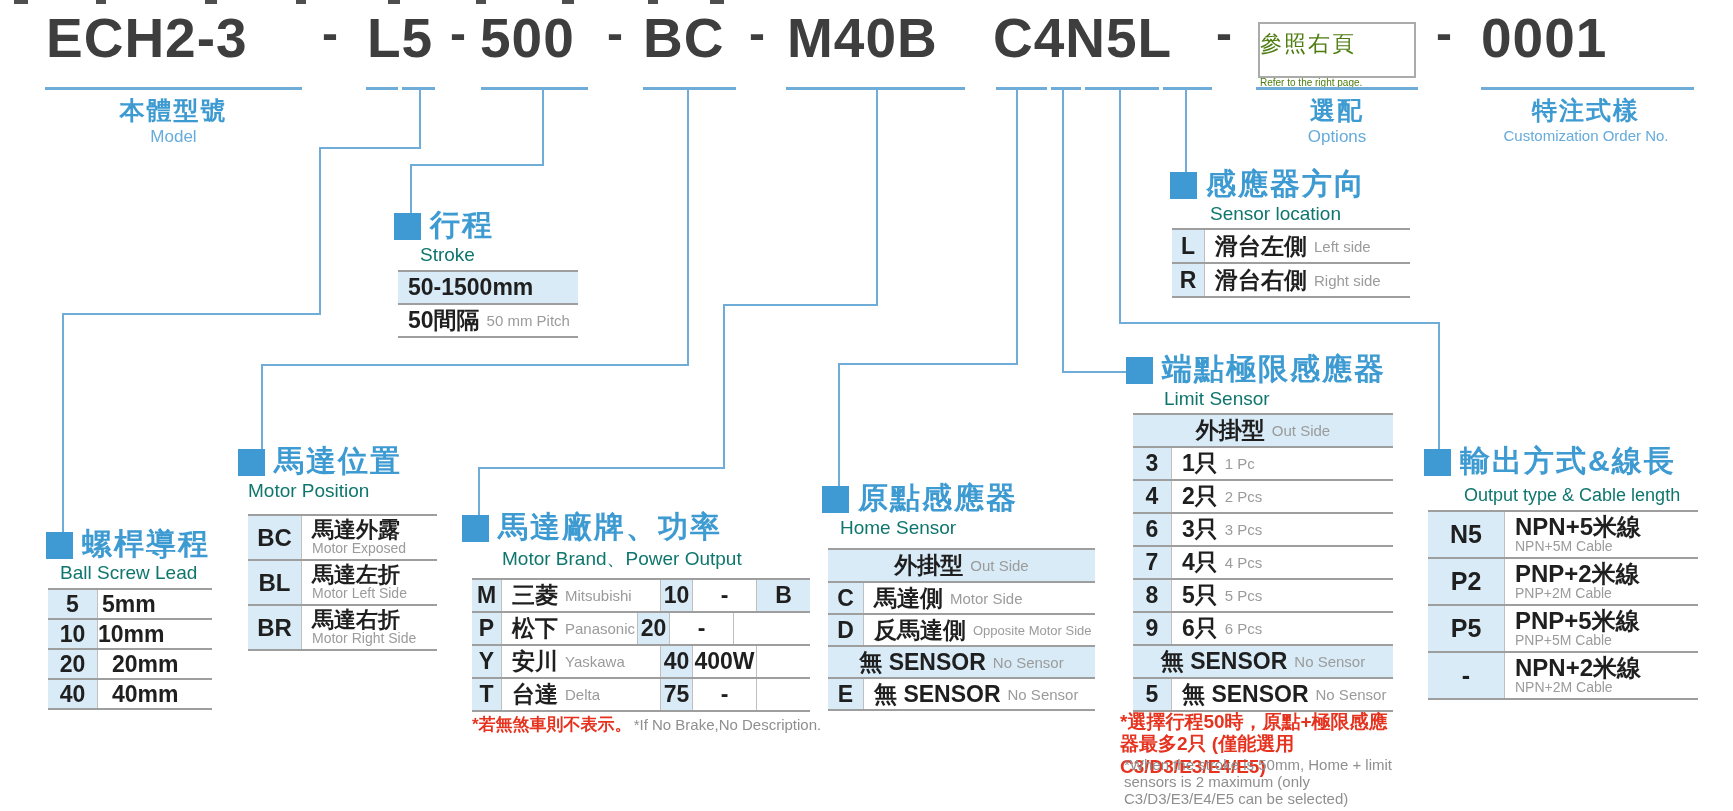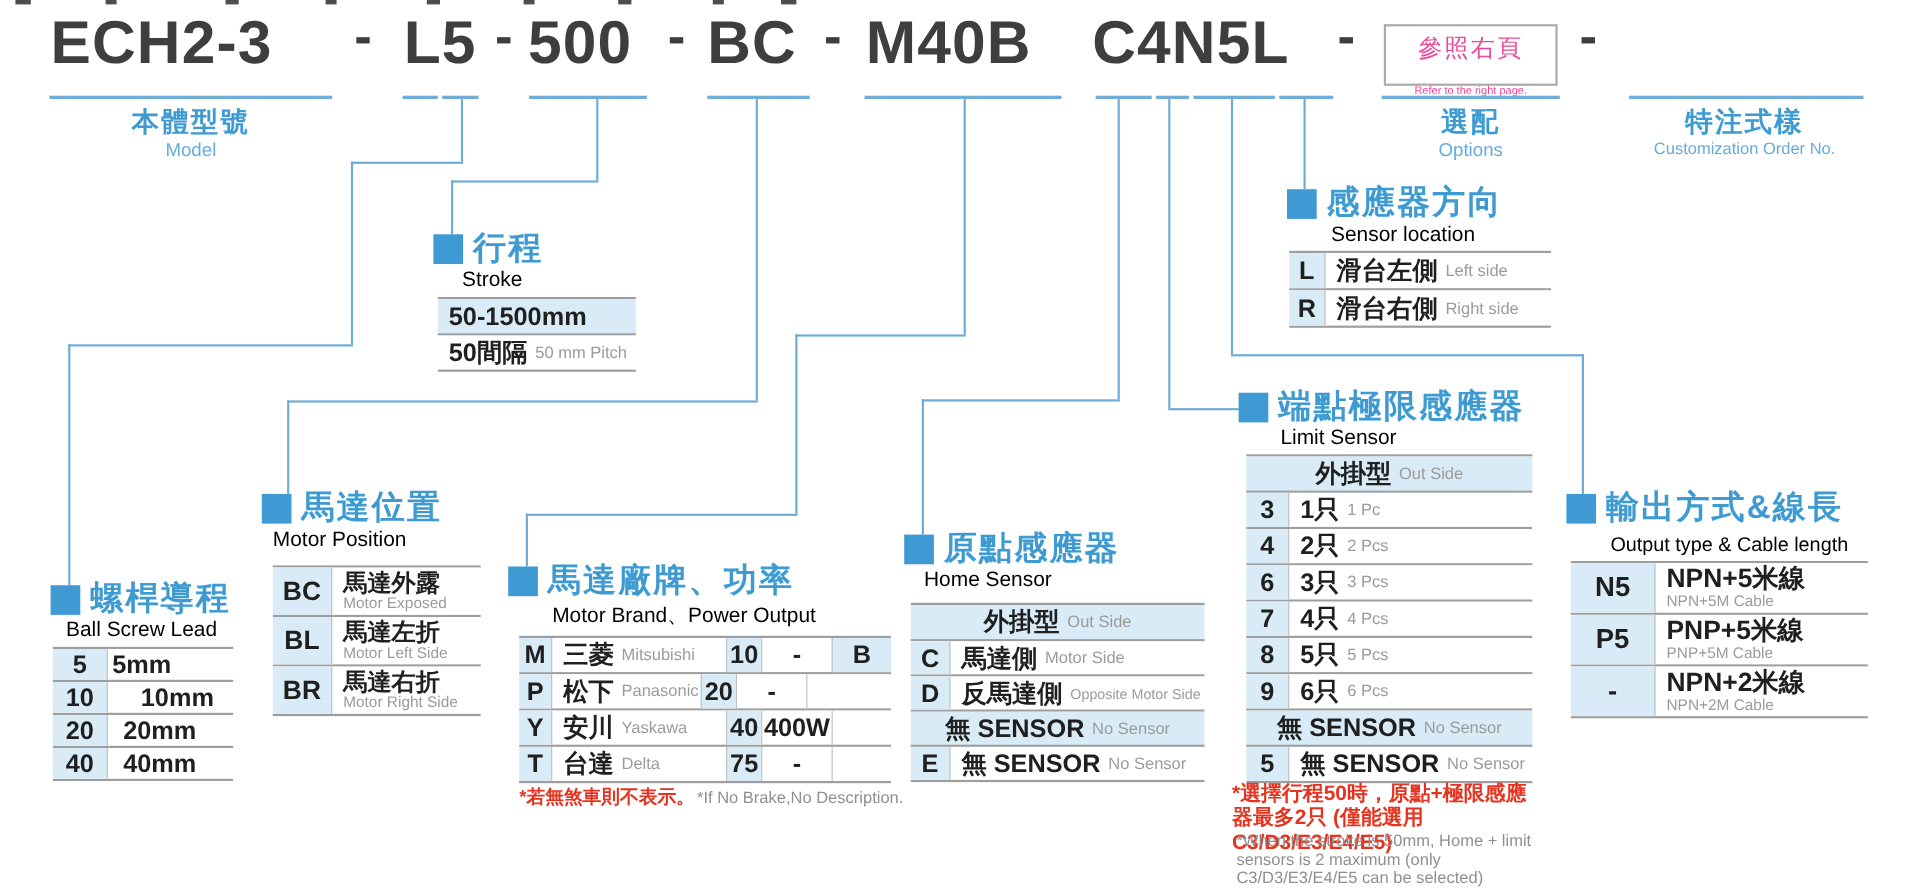--- a/index.html
+++ b/index.html
@@ -10,27 +10,27 @@
   .seg{position:absolute;top:6px;font-size:55px;font-weight:bold;color:#3E3E3E;letter-spacing:1px;white-space:nowrap}
   .dash{position:absolute;top:6px;font-size:48px;font-weight:bold;color:#3E3E3E}
   .ul{position:absolute;top:87px;height:3px;background:#6FACD8}
   .cv{position:absolute;width:2px;background:#6FACD8}
   .ch{position:absolute;height:2px;background:#6FACD8}
   .tick{position:absolute;top:0;height:4px;background:#4E4E4E}
 
   .hdr-cn{position:absolute;font-size:25px;font-weight:bold;color:#3E9BD2;text-align:center;letter-spacing:2px}
   .hdr-en{position:absolute;font-size:17px;color:#66ABDB;text-align:center}
 
-  .opt-box{position:absolute;left:1258px;top:22px;width:158px;height:56px;border:2px solid #ABABAB;text-align:center;color:#ec4899}
+  .opt-box{position:absolute;left:1258px;top:22px;width:158px;height:56px;border:2px solid #ABABAB;color:#4d7c0f}
   .opt-cn{font-size:22px;letter-spacing:2px;margin-top:5px}
   .opt-en{font-size:10px;margin-top:18px}
 
   .bullet{position:absolute;width:27px;height:27px;background:#3F9AD4}
   .sec-cn{position:absolute;font-size:30px;font-weight:bold;color:#3E9BD2;letter-spacing:2px;white-space:nowrap}
-  .sec-en{position:absolute;font-size:19px;color:#000000;white-space:nowrap}
+  .sec-en{position:absolute;font-size:19px;color:#0f766e;white-space:nowrap}
 
   .tbl{position:absolute;border-top:2px solid #9E9E9E;background:#fff}
   .row{display:flex;border-bottom:2px solid #9E9E9E;align-items:stretch;background:#fff}
   .code{background:#D8EBF7;display:flex;align-items:center;justify-content:center;font-weight:bold;font-size:23px;color:#1F1F1F;border-right:1px solid #BFBFBF;flex:0 0 auto}
   .desc{display:flex;align-items:center;padding-left:10px;font-weight:bold;font-size:23px;color:#1F1F1F;flex:1;min-width:0;white-space:nowrap}
   .en{font-weight:normal;font-size:15px;color:#9B9B9B;margin-left:7px;white-space:nowrap}
   .en-sm{font-size:13px}
   .desc2{display:flex;flex-direction:column;justify-content:center;padding-left:10px;flex:1;min-width:0}
   .desc2 .cn{font-weight:bold;font-size:22px;color:#1F1F1F;line-height:1.05;white-space:nowrap}
   .desc2 .en2{font-size:14px;color:#9B9B9B;line-height:1.1;white-space:nowrap}
@@ -67,20 +67,21 @@
   <div class="seg" style="left:643px">BC</div>
   <div class="dash" style="left:749px">-</div>
   <div class="seg" style="left:787px">M40B</div>
   <div class="seg" style="left:993px">C4N5L</div>
   <div class="dash" style="left:1216px">-</div>
   <div class="opt-box">
     <div class="opt-cn">參照右頁</div>
     <div class="opt-en">Refer to the right page.</div>
   </div>
   <div class="dash" style="left:1436px">-</div>
+  <div class="seg" style="left:1481px">0001</div>
 
   <div class="ul" style="left:45px;width:257px"></div>
   <div class="ul" style="left:366px;width:32px"></div>
   <div class="ul" style="left:402px;width:33px"></div>
   <div class="ul" style="left:481px;width:107px"></div>
   <div class="ul" style="left:643px;width:93px"></div>
   <div class="ul" style="left:786px;width:179px"></div>
   <div class="ul" style="left:996px;width:51px"></div>
   <div class="ul" style="left:1051px;width:30px"></div>
   <div class="ul" style="left:1085px;width:74px"></div>
@@ -131,21 +132,21 @@
   <div class="bullet" style="left:46px;top:532px"></div>
   <div class="sec-cn" style="left:82px;top:524px">螺桿導程</div>
   <div class="sec-en" style="left:60px;top:562px">Ball Screw Lead</div>
   <div class="tbl" style="left:48px;top:588px;width:164px">
     <div class="row" style="height:30px">
       <div class="code" style="width:50px">5</div>
       <div class="desc" style="padding-left:4px">5mm</div>
     </div>
     <div class="row" style="height:30px">
       <div class="code" style="width:50px">10</div>
-      <div class="desc" style="padding-left:30px">10mm</div>
+      <div class="desc" style="padding-left:0">10mm</div>
     </div>
     <div class="row" style="height:30px">
       <div class="code" style="width:50px">20</div>
       <div class="desc" style="padding-left:14px">20mm</div>
     </div>
     <div class="row" style="height:30px">
       <div class="code" style="width:50px">40</div>
       <div class="desc" style="padding-left:14px">40mm</div>
     </div>
   </div>
@@ -374,20 +375,27 @@
   <div class="sec-en" style="left:1464px;top:485px;font-size:18px">Output type &amp; Cable length</div>
   <div class="tbl" style="left:1428px;top:510px;width:270px">
     <div class="row" style="height:47px">
       <div class="code" style="width:77px;font-size:25px">N5</div>
       <div class="desc2">
         <span class="cn" style="font-size:24px">NPN+5米線</span>
         <span class="en2">NPN+5M Cable</span>
       </div>
     </div>
     <div class="row" style="height:47px">
+      <div class="code" style="width:77px;font-size:25px">P2</div>
+      <div class="desc2">
+        <span class="cn" style="font-size:24px">PNP+2米線</span>
+        <span class="en2">PNP+2M Cable</span>
+      </div>
+    </div>
+    <div class="row" style="height:47px">
       <div class="code" style="width:77px;font-size:25px">P5</div>
       <div class="desc2">
         <span class="cn" style="font-size:24px">PNP+5米線</span>
         <span class="en2">PNP+5M Cable</span>
       </div>
     </div>
     <div class="row" style="height:47px">
       <div class="code" style="width:77px;font-size:25px">-</div>
       <div class="desc2">
         <span class="cn" style="font-size:24px">NPN+2米線</span>

